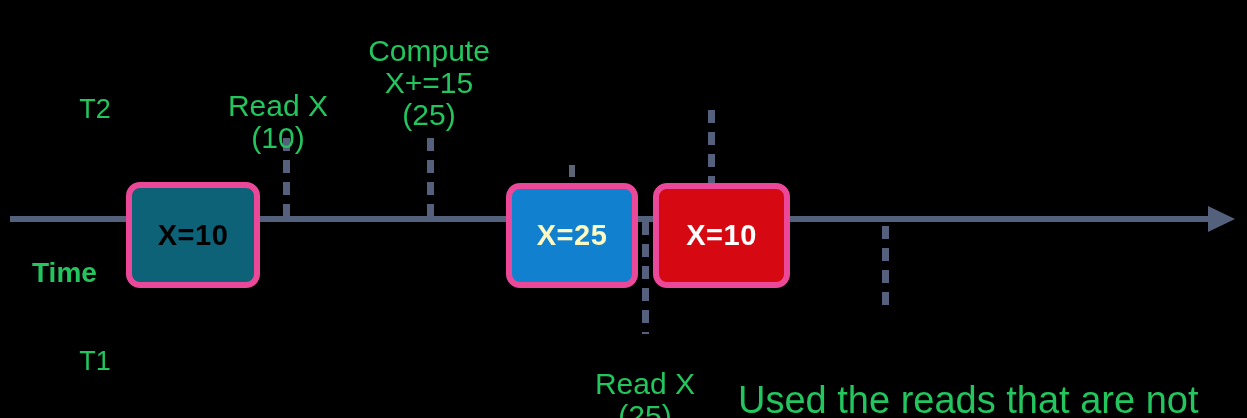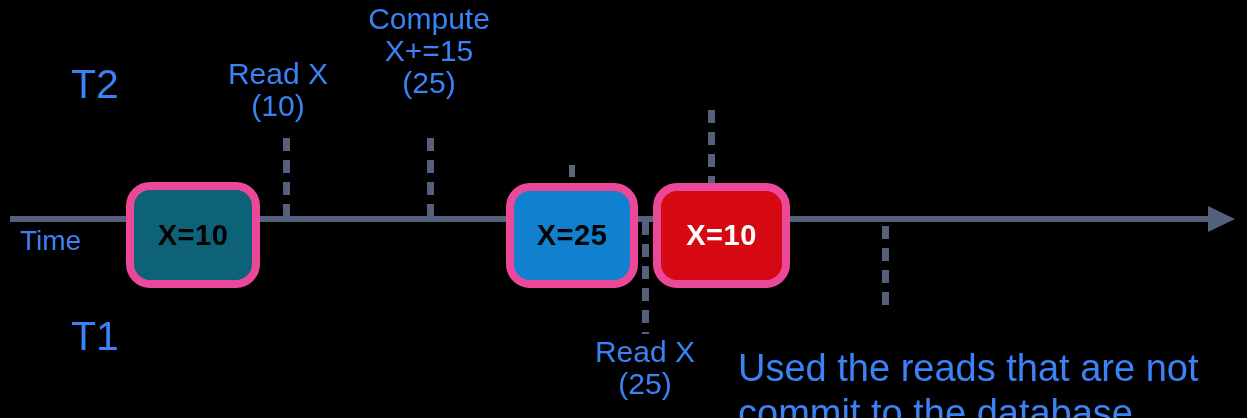--- a/index.html
+++ b/index.html
@@ -54,55 +54,56 @@
     background-image: linear-gradient(
         to bottom,
         #5a6577 0px, #5a6577 12px,
         rgba(0,0,0,0) 12px, rgba(0,0,0,0) 21px);
     background-size: 6px 21px;
   }
 
   
   .state-box {
     position: absolute;
-    border-radius: 24px;
-    border: 8px solid #ec4899;
+    border-radius: 14px;
+    border: 6px solid #ec4899;
     box-sizing: border-box;
     display: flex;
     align-items: center;
     justify-content: center;
     font-weight: bold;
     letter-spacing: 0.5px;
   }
   .state-box .val { pointer-events: none; }
 
   
   .lbl {
     position: absolute;
-    color: #3b82f6;
+    color: #22c55e;
     text-align: center;
     line-height: 1.06;
     white-space: pre-line;
+    margin-top: 32px;
   }
   .lbl.left-align { text-align: left; }
 
-  .t-label  { font-size: 41px; }
+  .t-label  { font-size: 27px; }
   .ev-label { font-size: 30px; }
   .time-label { font-size: 28px; }
   .note-label { font-size: 38px; line-height: 1.18; }
 </style>
 </head>
 <body>
 
 <div id="stage">
 
   <div class="axis-line"></div>
   <div class="axis-arrow"></div>
 
-  <div class="lbl time-label left-align" style="left:20px; top:226px; width:120px;">Time</div>
+  <div class="lbl time-label left-align" style="left:32px; top:226px; width:120px;font-weight:bold;">Time</div>
 
   <div class="lbl t-label" style="left:40px; top:63px; width:110px;">T2</div>
 
   <div class="lbl t-label" style="left:40px; top:315px; width:110px;">T1</div>
 
   <div class="tick" style="left:283px; top:138px; height:84px;"></div>
 
   <div class="tick" style="left:427px; top:138px; height:84px;"></div>
 
   <div class="tick thin" style="left:569px; top:165px; height:38px;"></div>
@@ -112,21 +113,21 @@
   <div class="tick" style="left:642px; top:222px; height:112px;"></div>
 
   <div class="tick" style="left:882px; top:226px; height:82px;"></div>
 
   <div class="state-box" style="left:126px; top:182px; width:134px; height:106px;
               background:#0d6277; color:#000000; font-size:29px;">
     <span class="val">X=10</span>
   </div>
 
   <div class="state-box" style="left:506px; top:183px; width:132px; height:105px;
-              background:#1180ce; color:#000000; font-size:29px;">
+              background:#1180ce; color:#fef9c3; font-size:29px;">
     <span class="val">X=25</span>
   </div>
 
   <div class="state-box" style="left:653px; top:183px; width:137px; height:105px;
               background:#d60812; color:#ffffff; font-size:29px;">
     <span class="val">X=10</span>
   </div>
 
   <div class="lbl ev-label" style="left:188px; top:58px; width:180px;">Read X
 (10)</div>

